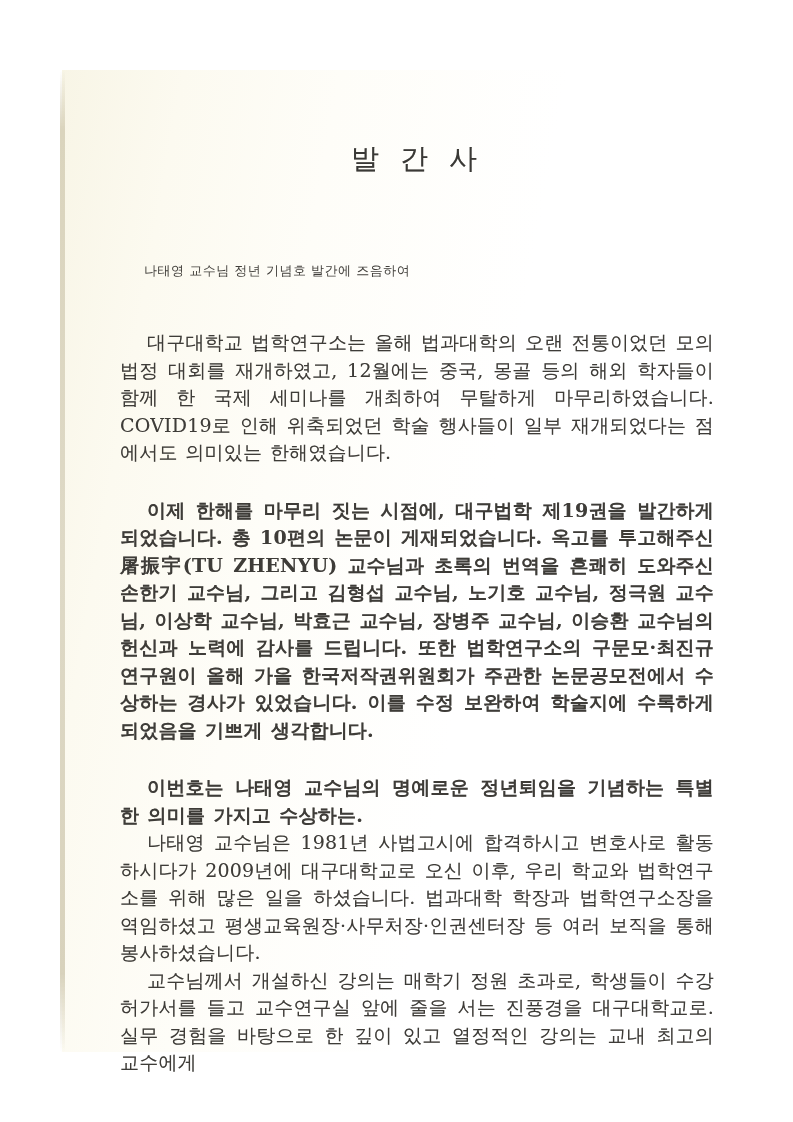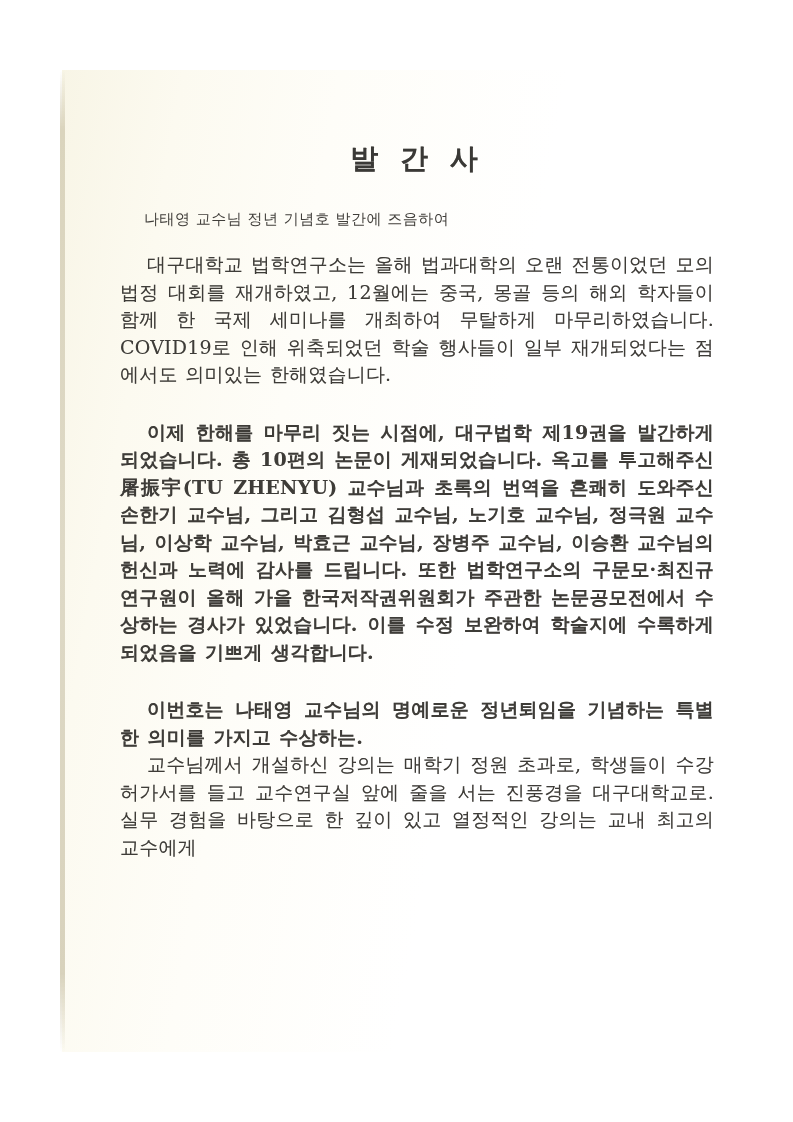--- a/index.html
+++ b/index.html
@@ -46,34 +46,34 @@
     left: 58px;   
     top: 0;
     width: 594px;
     color: #403e3a;
   }
   h1.doc-title {
     margin: 0;
     margin-top: 70px;           
     text-align: center;
     font-size: 28px;
-    font-weight: bold;
+    font-weight: normal;
     letter-spacing: 6px;
     color: #3a3936;
     text-shadow: 0 0 0.6px rgba(60,58,54,0.45);
   }
   .doc-subtitle {
-    margin-top: 32px;           
+    margin-top: 84px;           
     padding-left: 24px;
-    font-size: 15px;
+    font-size: 13px;
     color: #403e3a;
     letter-spacing: 0.5px;
   }
   .body-text {
-    margin-top: 22px;           
+    margin-top: 49px;           
   }
   p.para {
     margin: 0;
     font-size: 19px;
     line-height: 27.5px;
     text-align: justify;
     text-indent: 27px;
     word-spacing: 1.5px;
     letter-spacing: 0.2px;
     color: #3e3c38;
@@ -90,17 +90,18 @@
 <div class="canvas">
   <div class="scan-page">
     <div class="page-edge"></div>
     <div class="content">
       <h1 class="doc-title">발 간 사</h1>
       <div class="doc-subtitle">나태영 교수님 정년 기념호 발간에 즈음하여</div>
       <div class="body-text">
         <p class="para">대구대학교 법학연구소는 올해 법과대학의 오랜 전통이었던 모의법정 대회를 재개하였고, 12월에는 중국, 몽골 등의 해외 학자들이 함께 한 국제 세미나를 개최하여 무탈하게 마무리하였습니다. COVID19로 인해 위축되었던 학술 행사들이 일부 재개되었다는 점에서도 의미있는 한해였습니다.</p>
         <p class="para gap">이제 한해를 마무리 짓는 시점에, 대구법학 제19권을 발간하게 되었습니다. 총 10편의 논문이 게재되었습니다. 옥고를 투고해주신 屠振宇(TU ZHENYU) 교수님과 초록의 번역을 흔쾌히 도와주신 손한기 교수님, 그리고 김형섭 교수님, 노기호 교수님, 정극원 교수님, 이상학 교수님, 박효근 교수님, 장병주 교수님, 이승환 교수님의 헌신과 노력에 감사를 드립니다. 또한 법학연구소의 구문모·최진규 연구원이 올해 가을 한국저작권위원회가 주관한 논문공모전에서 수상하는 경사가 있었습니다. 이를 수정 보완하여 학술지에 수록하게 되었음을 기쁘게 생각합니다.</p>
         <p class="para gap">이번호는 나태영 교수님의 명예로운 정년퇴임을 기념하는 특별한 의미를 가지고 수상하는.</p>
+        <p class="para">나태영 교수님은 1981년 사법고시에 합격하시고 변호사로 활동하시다가 2009년에 대구대학교로 오신 이후, 우리 학교와 법학연구소를 위해 많은 일을 하셨습니다. 법과대학 학장과 법학연구소장을 역임하셨고 평생교육원장·사무처장·인권센터장 등 여러 보직을 통해 봉사하셨습니다.</p>
         <p class="para">교수님께서 개설하신 강의는 매학기 정원 초과로, 학생들이 수강허가서를 들고 교수연구실 앞에 줄을 서는 진풍경을 대구대학교로. 실무 경험을 바탕으로 한 깊이 있고 열정적인 강의는 교내 최고의 교수에게</p>
       </div>
     </div>
   </div>
 </div>
 
 </body></html>

